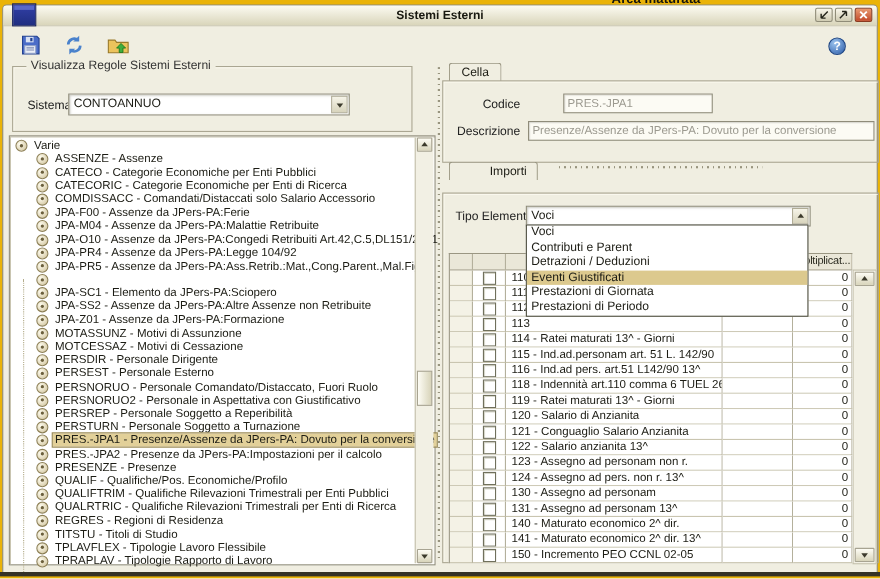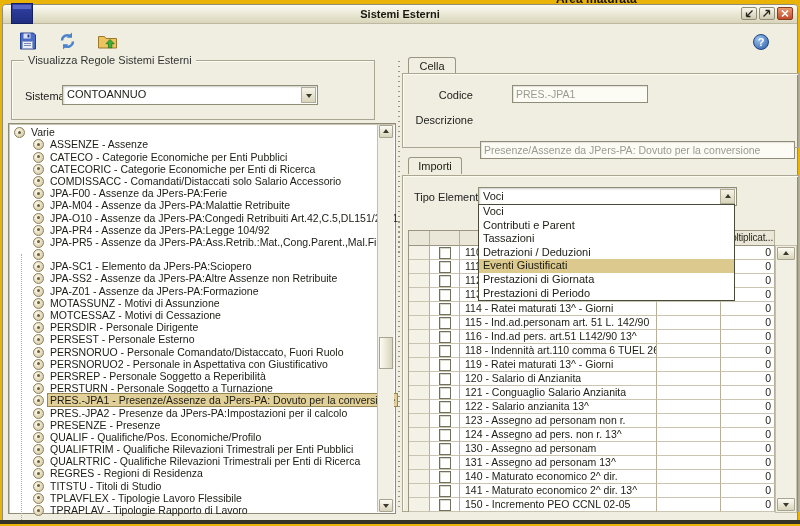--- a/index.html
+++ b/index.html
@@ -76,23 +76,23 @@
   
   .tab{background:#f0eee1;border:1px solid #9a9682;border-bottom:0;border-radius:3px 3px 0 0;
        font-size:11px;text-align:center;line-height:16px;}
   #tab-cella{left:405px;top:52px;width:46px;height:16px;}
   #box-cella{left:399px;top:68px;width:395px;height:73px;}
   #lbl-codice{left:405px;top:84px;width:65px;text-align:right;}
   #lbl-descr{left:395px;top:109px;width:75px;text-align:right;}
   .ro-input{background:#fcfbf4;border:1px solid #8f8c7a;box-shadow:inset 1px 1px 1px rgba(0,0,0,.10);
             font-size:10.5px;color:#9c9a90;padding:2px 3px 0 3px;white-space:nowrap;overflow:hidden;}
   #inp-codice{left:477px;top:80px;width:128px;height:14px;margin-left:32px;}
-  #inp-descr{left:477px;top:105px;width:307px;height:14px;margin-top:31px;}
-
-  #tab-importi{left:405px;top:152px;width:52px;height:16px;}
+  #inp-descr{left:477px;top:105px;width:307px;height:14px;}
+
+  #tab-importi{left:405px;top:142px;width:52px;height:16px;padding-left:27px;}
   #box-importi{left:399px;top:170px;width:395px;height:335px;}
   #lbl-tipo{left:411px;top:186px;}
   #combo-tipo{left:475px;top:182px;width:257px;height:17px;z-index:30;}
 
   
   #dropdown{left:475px;top:199px;width:255px;background:#fff;border:1px solid #4a4a3a;z-index:40;}
   .dd-item{height:13.6px;line-height:13.6px;font-size:11px;padding-left:4px;white-space:nowrap;cursor:default;}
   .dd-item.highlighted{background:#dcc98e;}
 
   
@@ -604,21 +604,20 @@
         <span class="tri-up"></span>
       </button>
     </div>
     <div class="abs" id="dropdown">
       <div>
 
           <div class="dd-item">Voci</div>
 
           <div class="dd-item">Contributi e Parent</div>
 
-          <div class="dd-item">Tassazioni</div>
 
           <div class="dd-item">Detrazioni / Deduzioni</div>
 
           <div class="dd-item highlighted">Eventi Giustificati</div>
 
           <div class="dd-item">Prestazioni di Giornata</div>
 
           <div class="dd-item">Prestazioni di Periodo</div>
         </div>
     </div>

